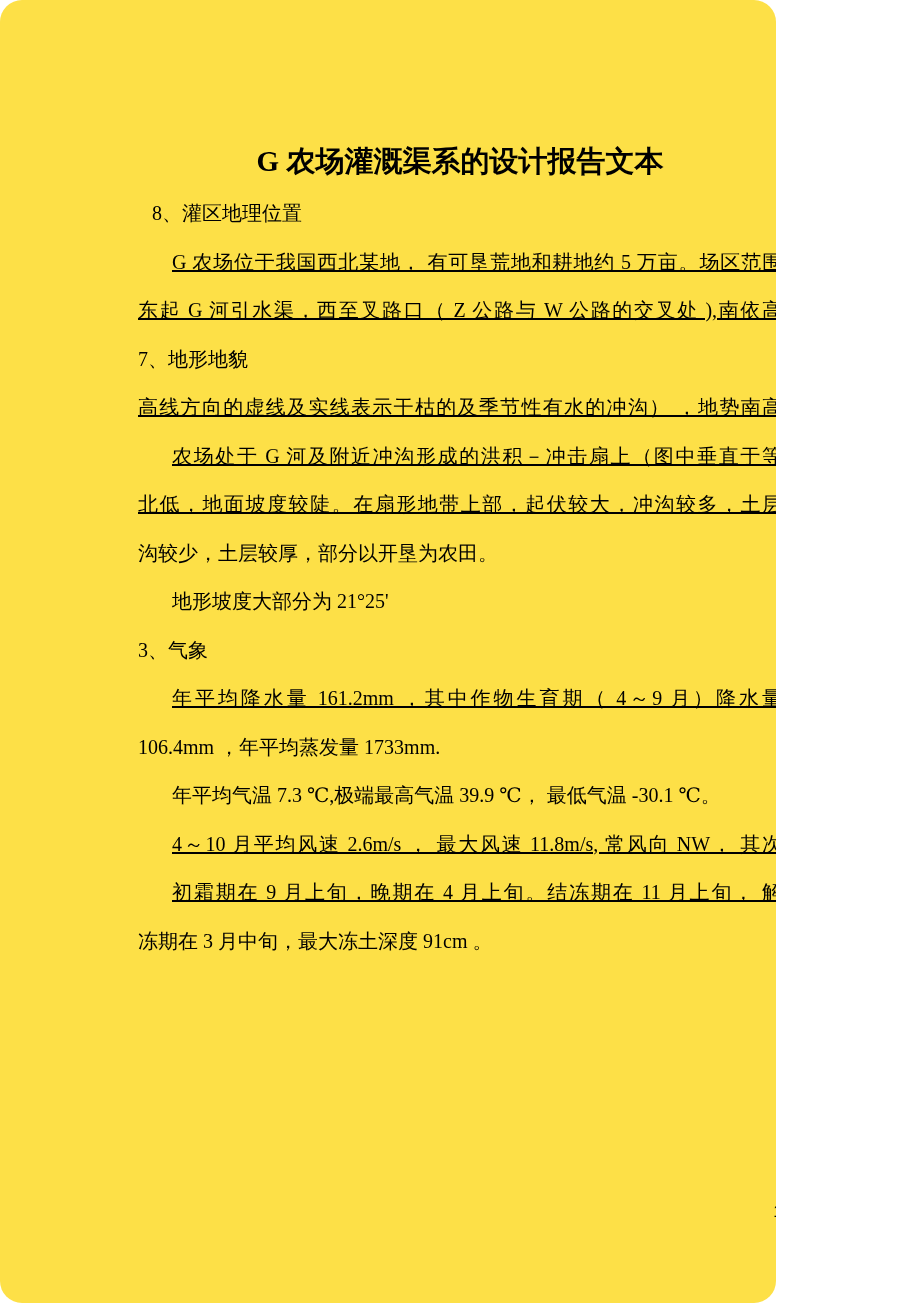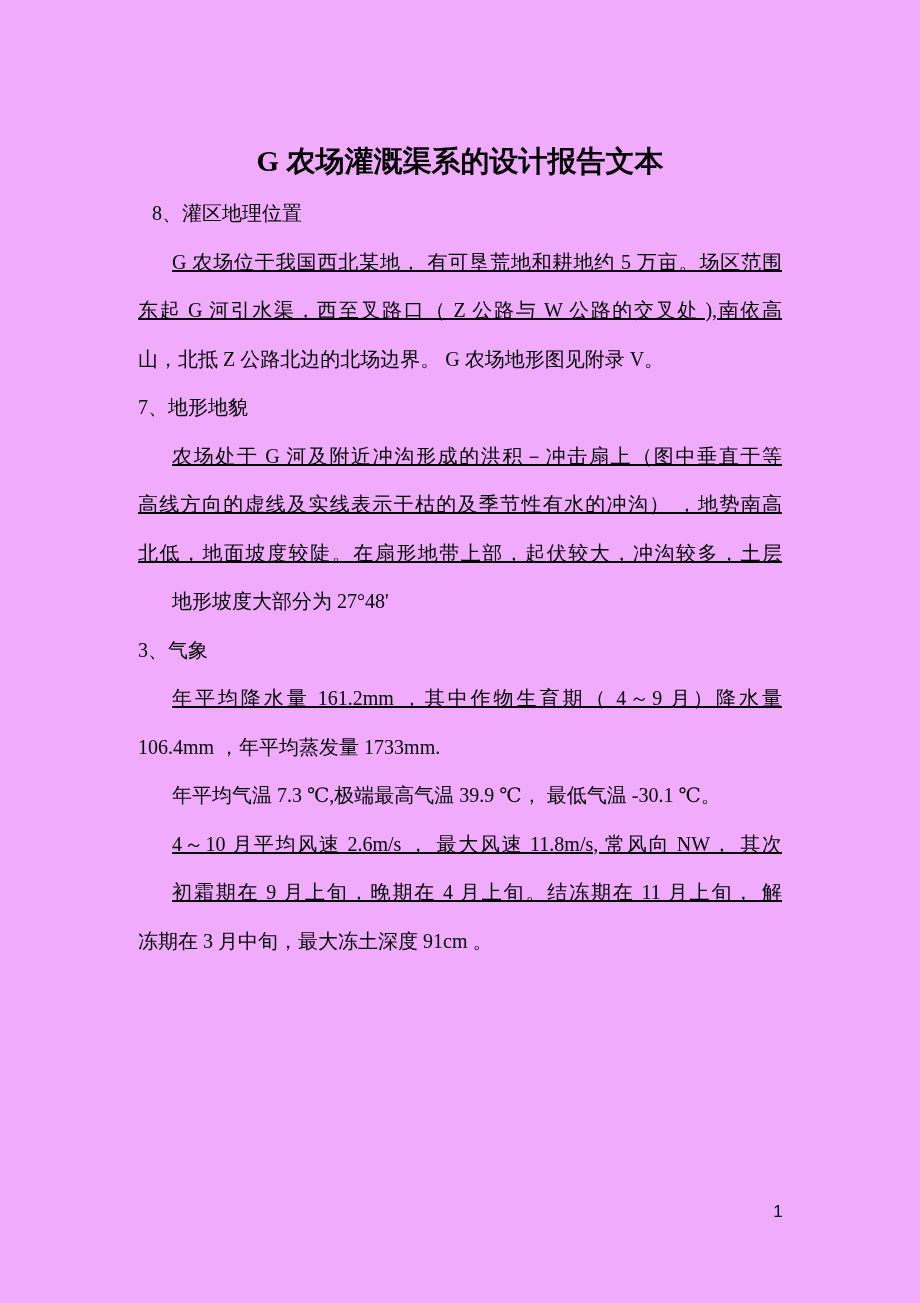--- a/index.html
+++ b/index.html
@@ -2,26 +2,27 @@
 <html lang="zh"><head>
 <meta charset="utf-8">
 <style>
   html, body {
     margin: 0;
     padding: 0;
     background: #ffffff;
   }
   .page {
     position: relative;
-    width: 920px;
+    width: 776px;
     height: 1303px;
-    background: #f0abfc;
+    background: #fde047;
     color: #000000;
     font-family: "Liberation Serif", "DejaVu Serif", serif;
     overflow: hidden;
+    border-radius: 22px;
   }
   .content {
     position: absolute;
     left: 138px;
     top: 134px;
     width: 644px;
   }
   .doc-title {
     margin: 0;
     height: 55px;
@@ -62,29 +63,29 @@
 <div class="page">
   <div class="content">
 
     <h1 class="doc-title">G 农场灌溉渠系的设计报告文本</h1>
 
 
     <div class="line half-indent">8、灌区地理位置</div>
 
     <div class="line indent j">G 农场位于我国西北某地， 有可垦荒地和耕地约 5 万亩。场区范围</div>
     <div class="line j">东起 G 河引水渠，西至叉路口（ Z 公路与 W 公路的交叉处 ),南依高</div>
-    <div class="line">山，北抵 Z 公路北边的北场边界。 G 农场地形图见附录 V。</div>
 
     <div class="line">7、地形地貌</div>
 
+    <div class="line j">高线方向的虚线及实线表示干枯的及季节性有水的冲沟） ，地势南高</div>
     <div class="line indent j">农场处于 G 河及附近冲沟形成的洪积－冲击扇上（图中垂直于等</div>
-    <div class="line j">高线方向的虚线及实线表示干枯的及季节性有水的冲沟） ，地势南高</div>
     <div class="line j">北低，地面坡度较陡。在扇形地带上部，起伏较大，冲沟较多，土层</div>
+    <div class="line">沟较少，土层较厚，部分以开垦为农田。</div>
 
-    <div class="line indent">地形坡度大部分为 27°48'</div>
+    <div class="line indent">地形坡度大部分为 21°25'</div>
 
     <div class="line">3、气象</div>
 
     <div class="line indent j">年平均降水量 161.2mm ，其中作物生育期（ 4～9 月）降水量</div>
     <div class="line">106.4mm ，年平均蒸发量 1733mm.</div>
 
     <div class="line indent">年平均气温 7.3 ℃,极端最高气温 39.9 ℃， 最低气温 -30.1 ℃。</div>
 
     <div class="line indent j">4～10 月平均风速 2.6m/s ， 最大风速 11.8m/s, 常风向 NW， 其次</div>
 

